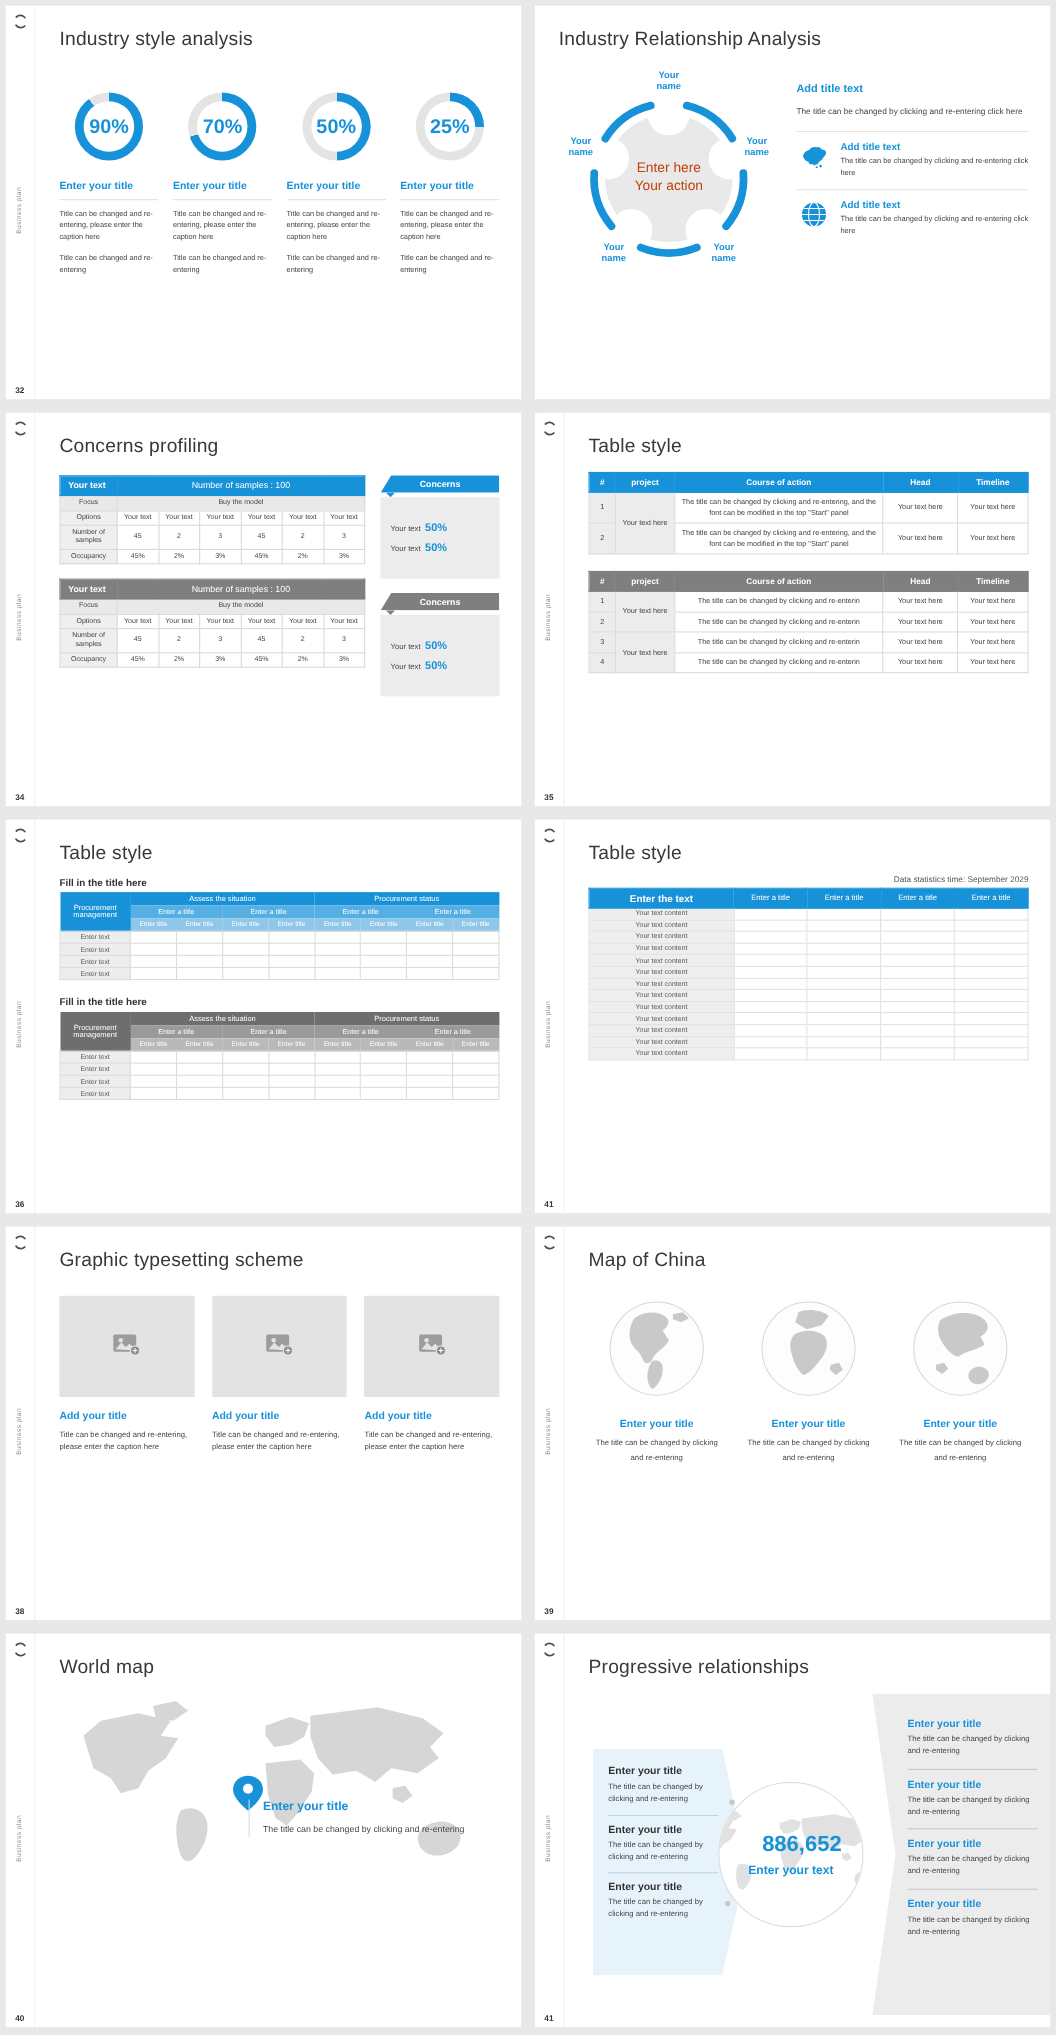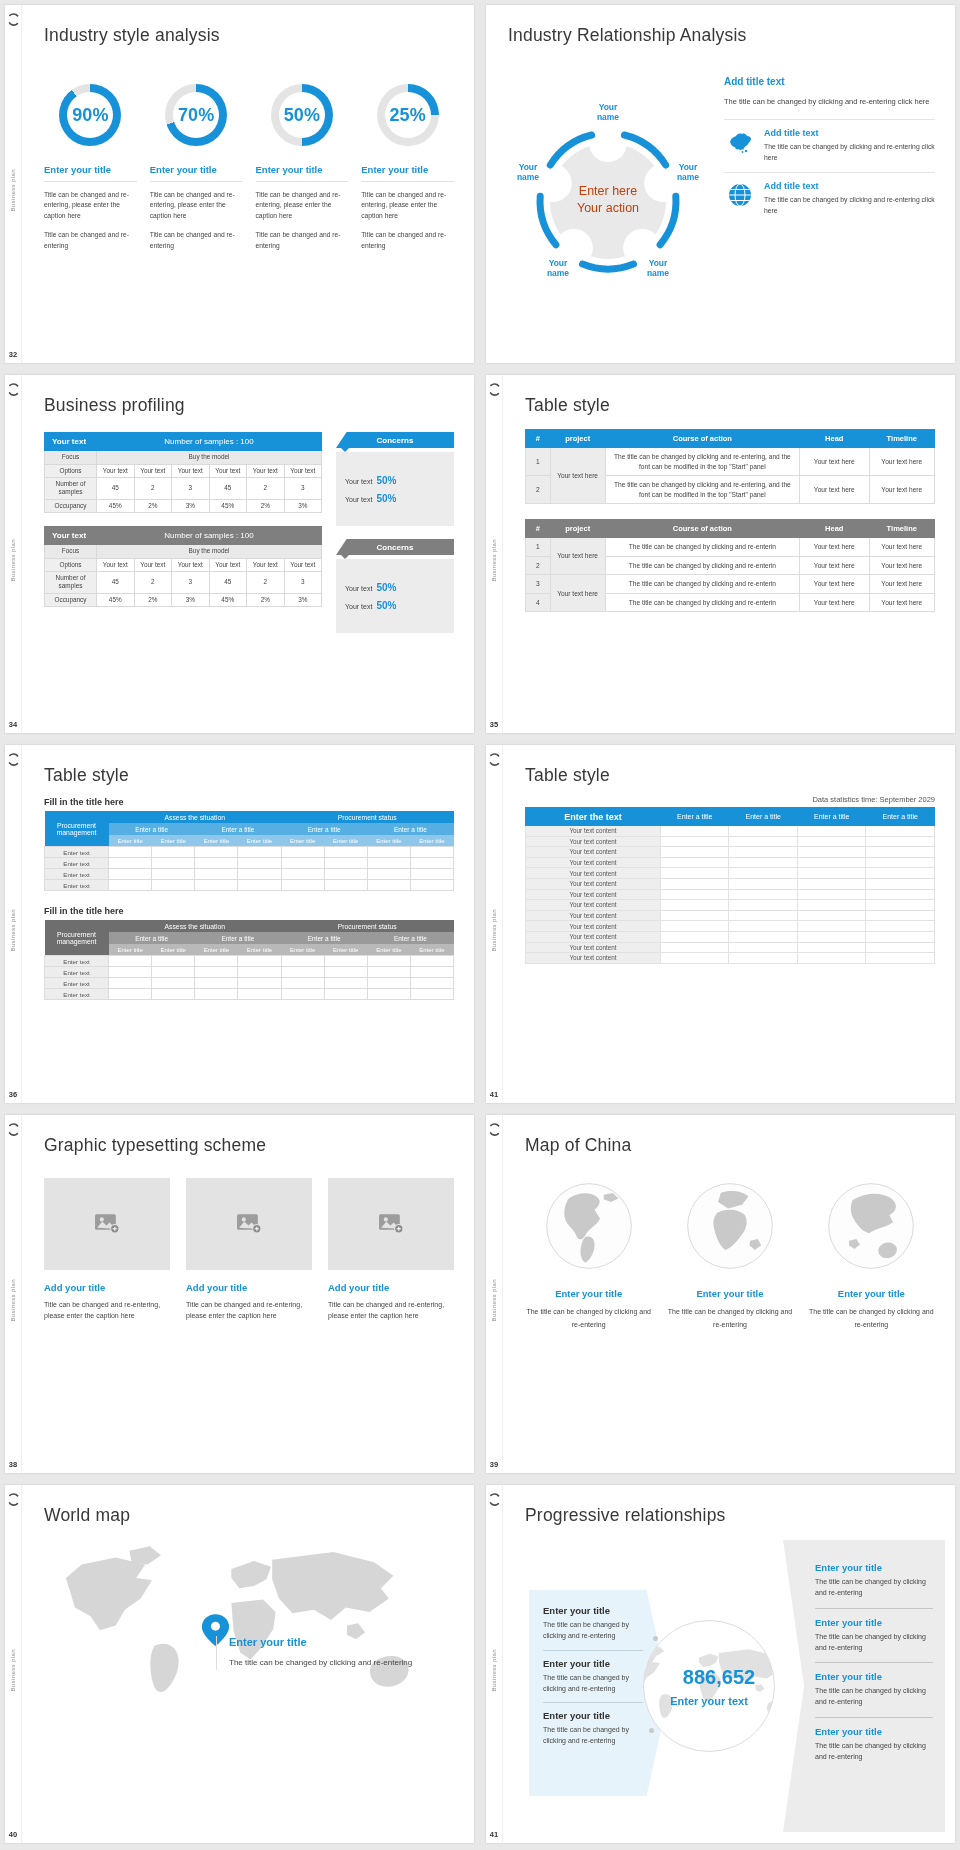--- a/index.html
+++ b/index.html
@@ -1,42 +1,42 @@
 <!DOCTYPE html>
 <html><head>
 <meta charset="utf-8">
 <style>
   :root{ --accent:#1792d9; --grayhdr:#7f7f7f; }
   *{box-sizing:border-box;}
   html,body{margin:0;padding:0;}
   body{width:960px;height:1850px;background:#e8e8e8;font-family:"Liberation Sans",sans-serif;color:#333;}
   .page{display:grid;grid-template-columns:469px 469px;grid-auto-rows:358px;gap:12px;padding:5px;}
   .card{background:#fff;display:flex;overflow:hidden;box-shadow:0 0 2px rgba(0,0,0,.15);}
-  .strip{width:17px;flex:none;display:flex;flex-direction:column;align-items:center;justify-content:space-between;padding:7px 0 4px;border-right:1px solid #f1f1f1;}
+  .strip{width:27px;flex:none;display:flex;flex-direction:column;align-items:center;justify-content:space-between;padding:7px 0 4px;border-right:1px solid #f1f1f1;}
   .strip .logo svg{width:15px;height:15px;}
   .side-text{writing-mode:vertical-rl;transform:rotate(180deg);font-size:6px;color:#8f8f8f;letter-spacing:.4px;}
   .page-num{font-size:7.5px;font-weight:bold;color:#333;}
   .content{flex:1;padding:20px 20px 0 22px;position:relative;}
   .slide-title{margin:0;font-size:17.5px;font-weight:400;color:#383838;letter-spacing:.2px;font-family:"Liberation Sans",sans-serif;}
 
   
   .bh{color:var(--accent);font-weight:bold;}
   .cap{color:#454545;}
 
   
   .donut-grid{display:grid;grid-template-columns:repeat(4,1fr);gap:13px;margin-top:38px;}
   .donut{width:62px;height:62px;border-radius:50%;position:relative;margin:0 auto 18px;}
   .donut::after{content:"";position:absolute;inset:8px;background:#fff;border-radius:50%;}
   .donut .pct{position:absolute;inset:0;display:flex;align-items:center;justify-content:center;font-size:18px;font-weight:bold;color:var(--accent);z-index:1;}
   .mini-h{font-size:9.5px;padding-bottom:6px;border-bottom:1px solid #e2e2e2;margin-bottom:8px;}
   .mini-p{font-size:6.7px;line-height:1.55;margin:0 0 9px;}
 
   
   .s33-wrap{display:flex;margin-top:14px;}
-  .flower{position:relative;width:208px;height:204px;flex:none;margin-top:39px;}
+  .flower{position:relative;width:208px;height:204px;flex:none;}
   .name-label{position:absolute;width:40px;text-align:center;font-size:8.5px;font-weight:bold;color:var(--accent);line-height:1.15;}
   .flower-center{position:absolute;left:40px;top:84px;width:120px;text-align:center;font-size:12.5px;color:#c2410c;line-height:1.35;}
   .s33-right{flex:1;padding:16px 0 0 8px;}
   .s33-right h3{margin:0 0 7px;font-size:10px;}
   .s33-lead{font-size:7.5px;line-height:2;margin:0 0 10px;}
   .s33-row{display:flex;gap:8px;padding:8px 0;border-top:1px solid #e4e4e4;}
   .s33-row .icn{width:32px;flex:none;display:flex;justify-content:center;padding-top:2px;}
   .s33-row h4{margin:0 0 4px;font-size:9px;}
   .s33-row p{margin:0;font-size:6.8px;line-height:1.6;}
 
@@ -273,21 +273,21 @@
 
   <section class="card">
     <aside class="strip">
       <span class="logo"><svg viewBox="0 0 20 20">
             <use href="#logoswirl"></use>
           </svg></span>
       <span class="side-text">Business plan</span>
       <span class="page-num">34</span>
     </aside>
     <div class="content">
-      <h2 class="slide-title">Business profiling</h2>
+      <h2 class="slide-title">Concerns profiling</h2>
       <div class="s34-wrap">
         <div class="s34-left">
           <table class="cust">
             <tbody>
                 <tr class="hdr">
                   <td>Your text</td>
                   <td colspan="6">Number of samples : 100</td>
                 </tr>
             <tr class="focus">
                   <td>Focus</td>

